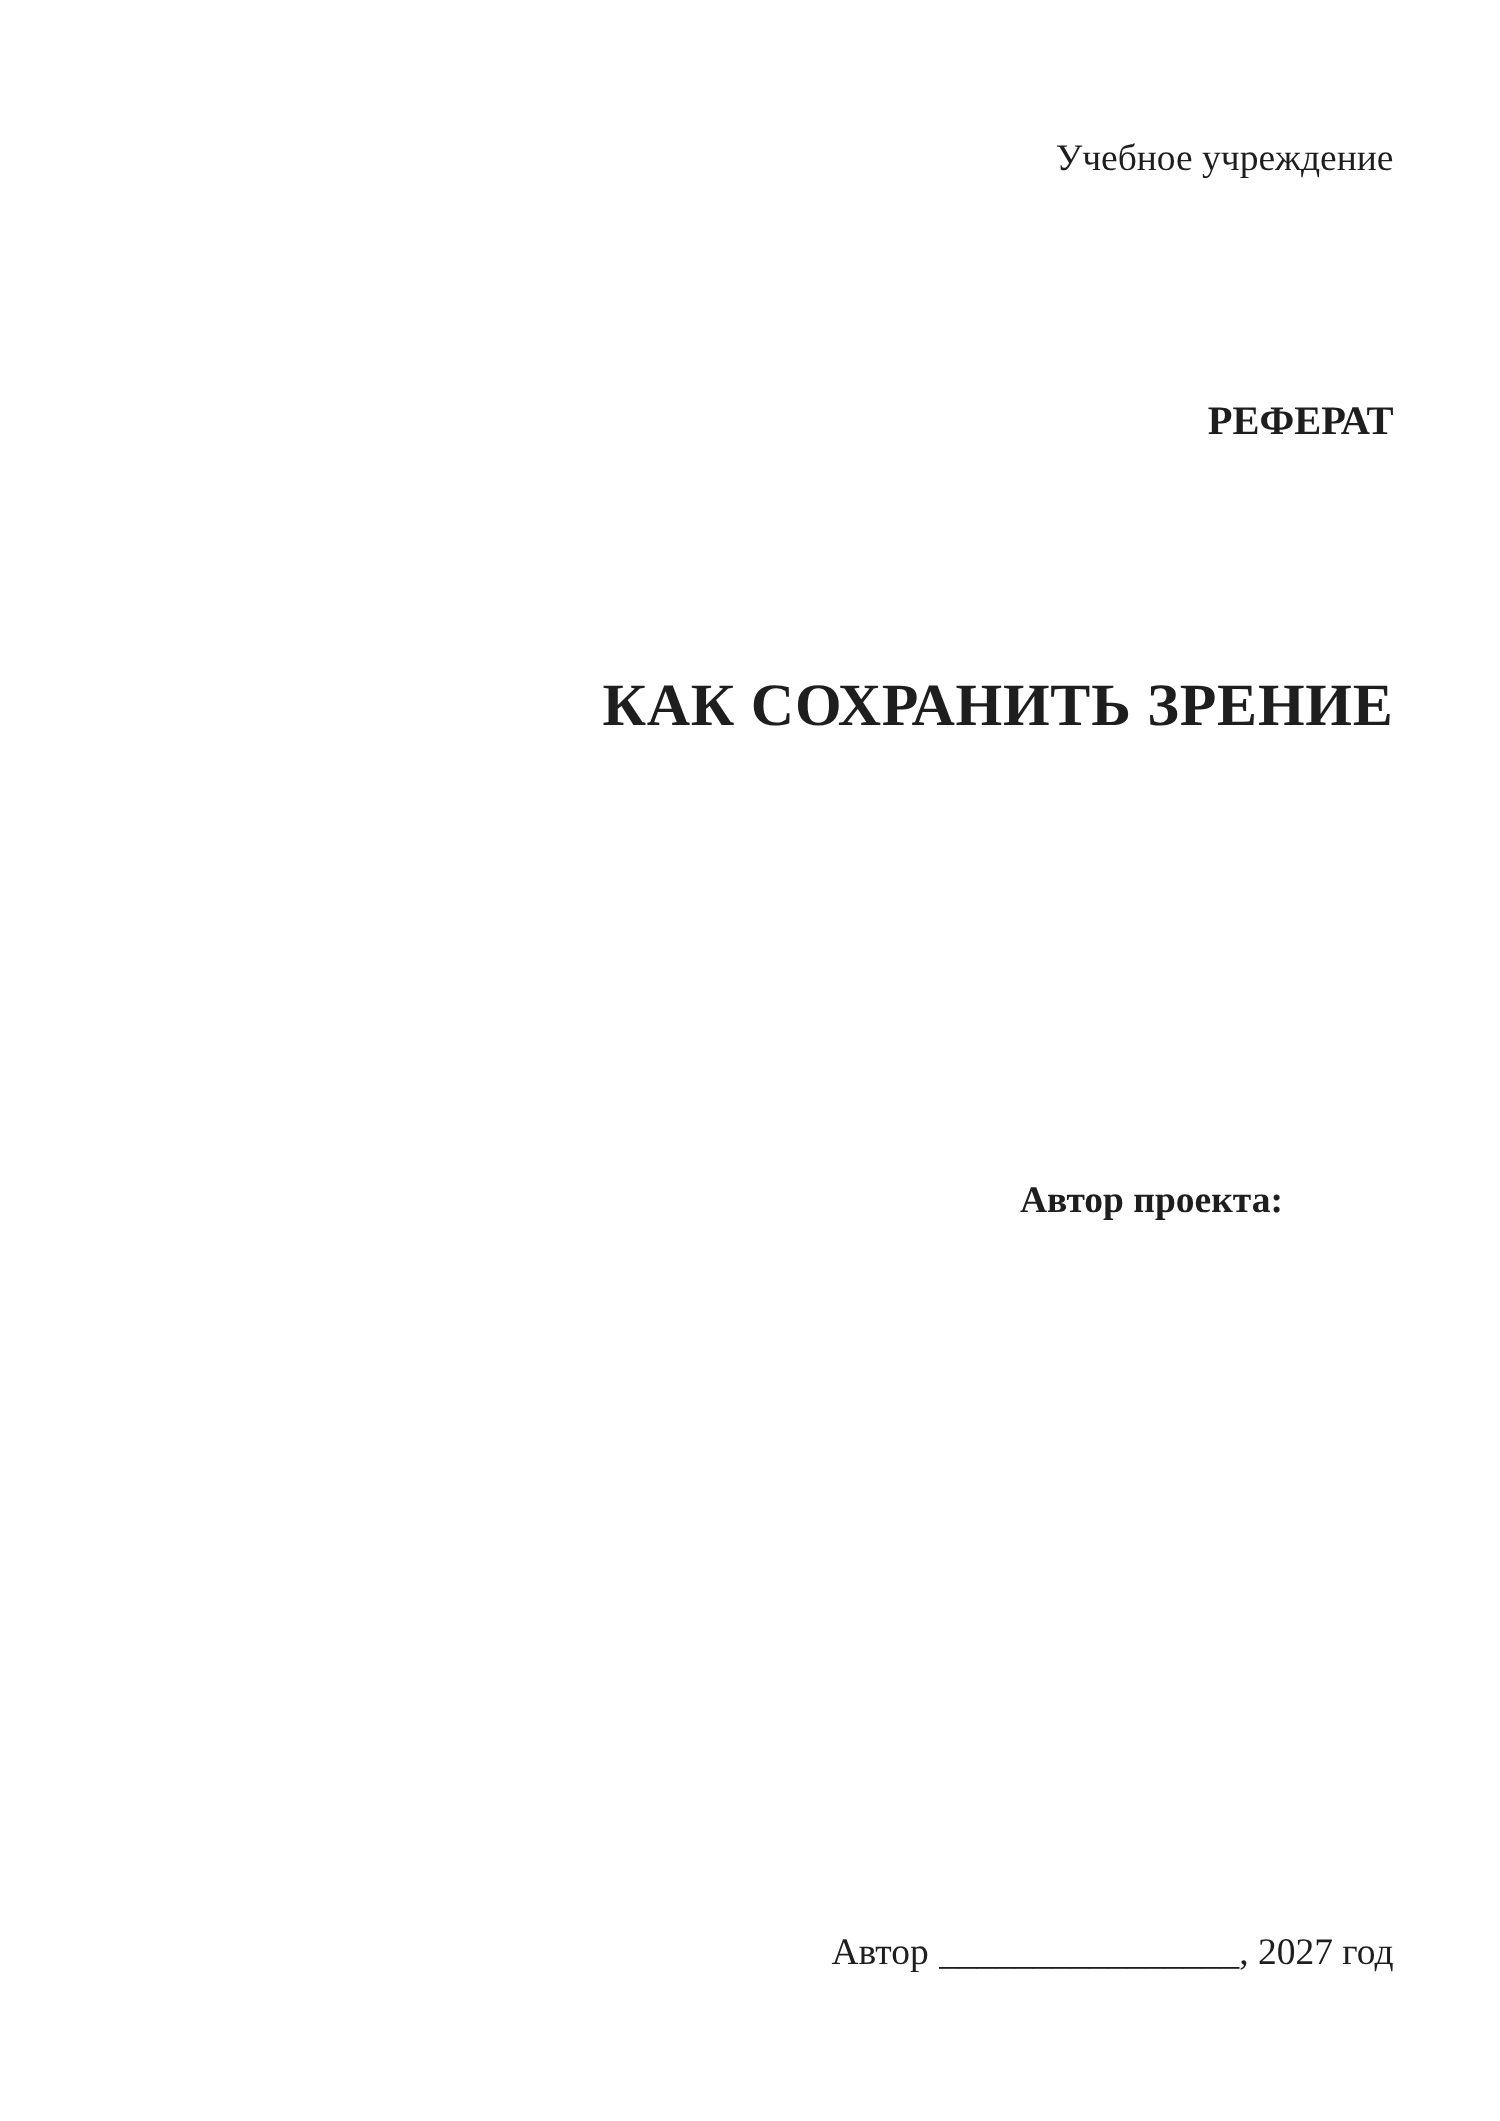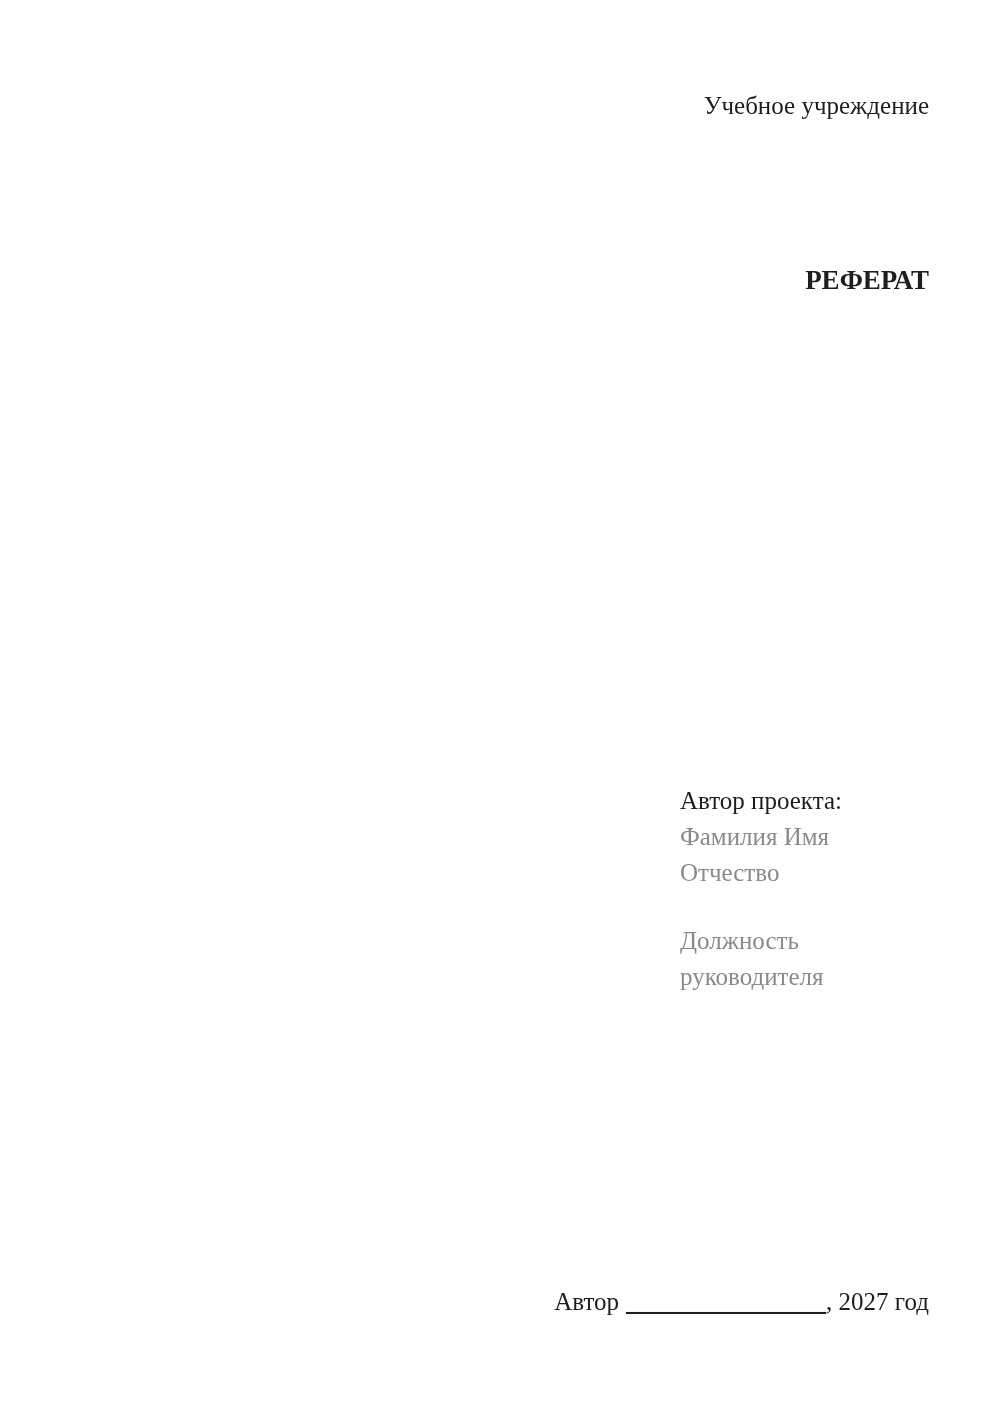--- a/index.html
+++ b/index.html
@@ -53,49 +53,49 @@
     letter-spacing: 0.5px;
     white-space: nowrap;
   }
   .credits {
     position: absolute;
     left: 537px;
     top: 783px;
     font-size: 25px;
     line-height: 36px;
     text-align: left;
+    font-weight: bold;
   }
   .credits .spacer { height: 32px; }
   .muted { color: var(--placeholder); }
 
   .city-year {
     top: 1284px;
     font-size: 25px;
     line-height: 36px;
     white-space: nowrap;
   }
   .city-year .city-label { margin-right: 7px; }
-  .blank-line { letter-spacing: 0; text-decoration: underline; }
+  .blank-line { letter-spacing: 0; }
 </style>
 </head>
 <body>
 
 <div class="page">
   <div class="content">
 
     <div class="line institution">Учебное учреждение</div>
 
     <div class="line doc-type">РЕФЕРАТ</div>
 
+    <div class="line doc-title">КАК СОХРАНИТЬ ЗРЕНИЕ</div>
 
     <div class="credits">
       <div>Автор проекта:</div>
-      <div class="muted">Фамилия Имя Отчество</div>
       <div class="spacer"></div>
-      <div class="muted">Должность руководителя</div>
     </div>
 
     <div class="line city-year">
       <span class="city-label">Автор</span><span class="blank-line">________________</span><span>, 2027 год</span>
     </div>
 
   </div>
 </div>
 
 </body></html>

